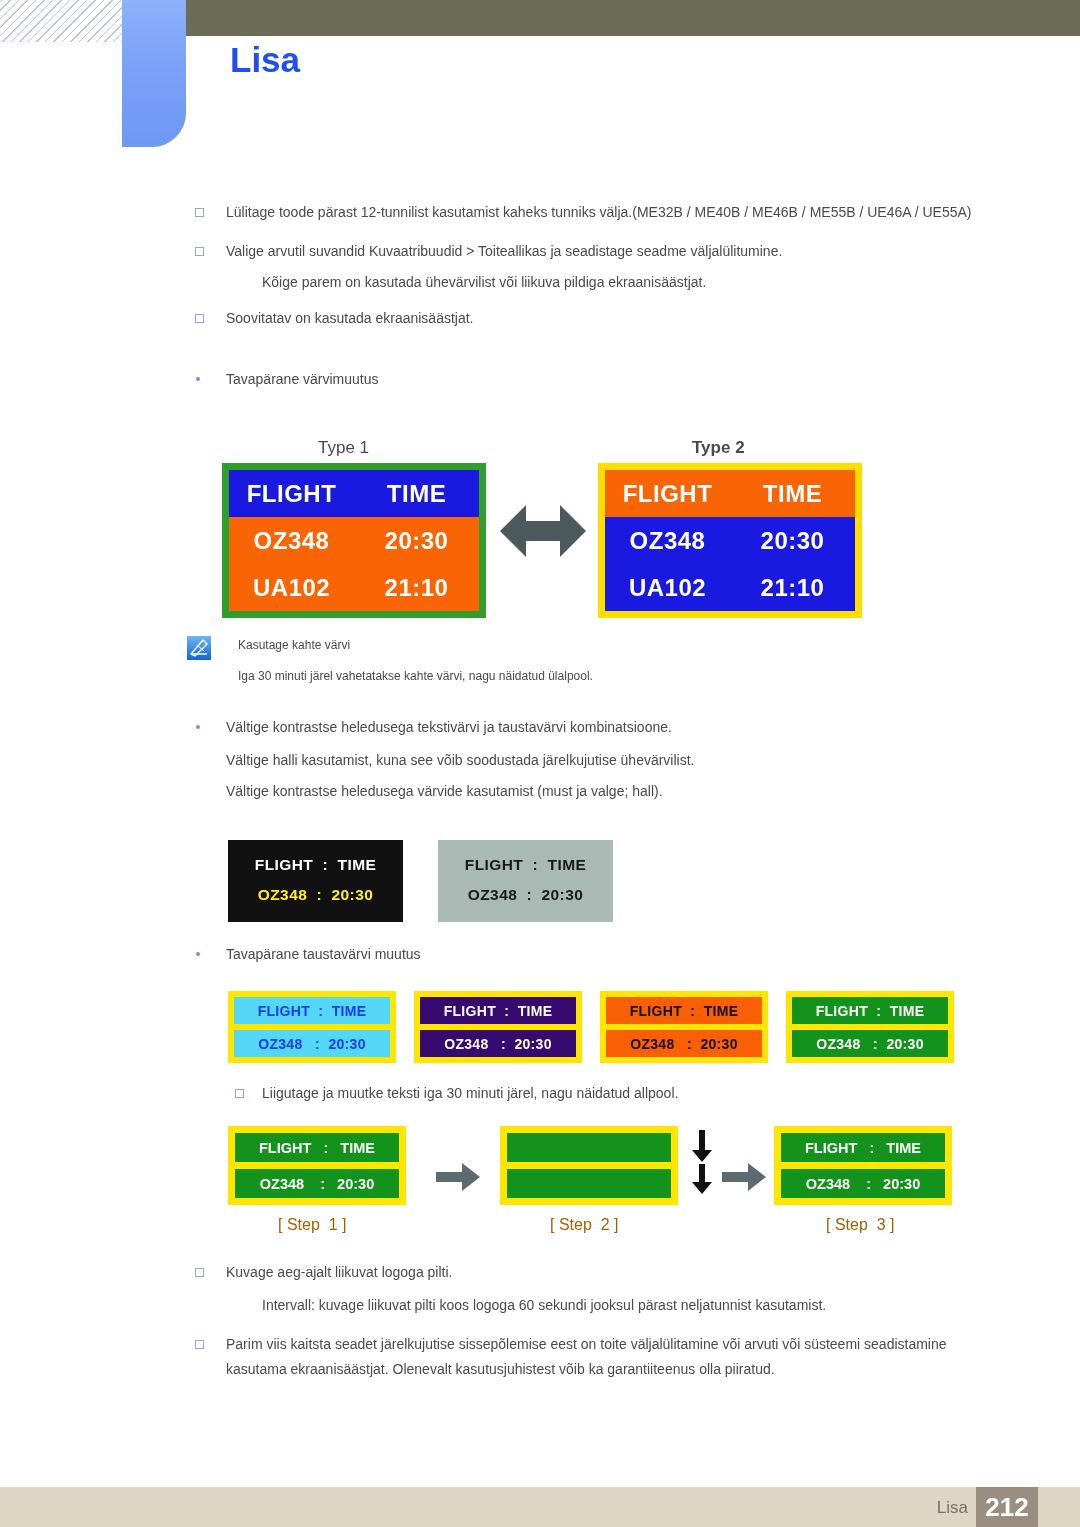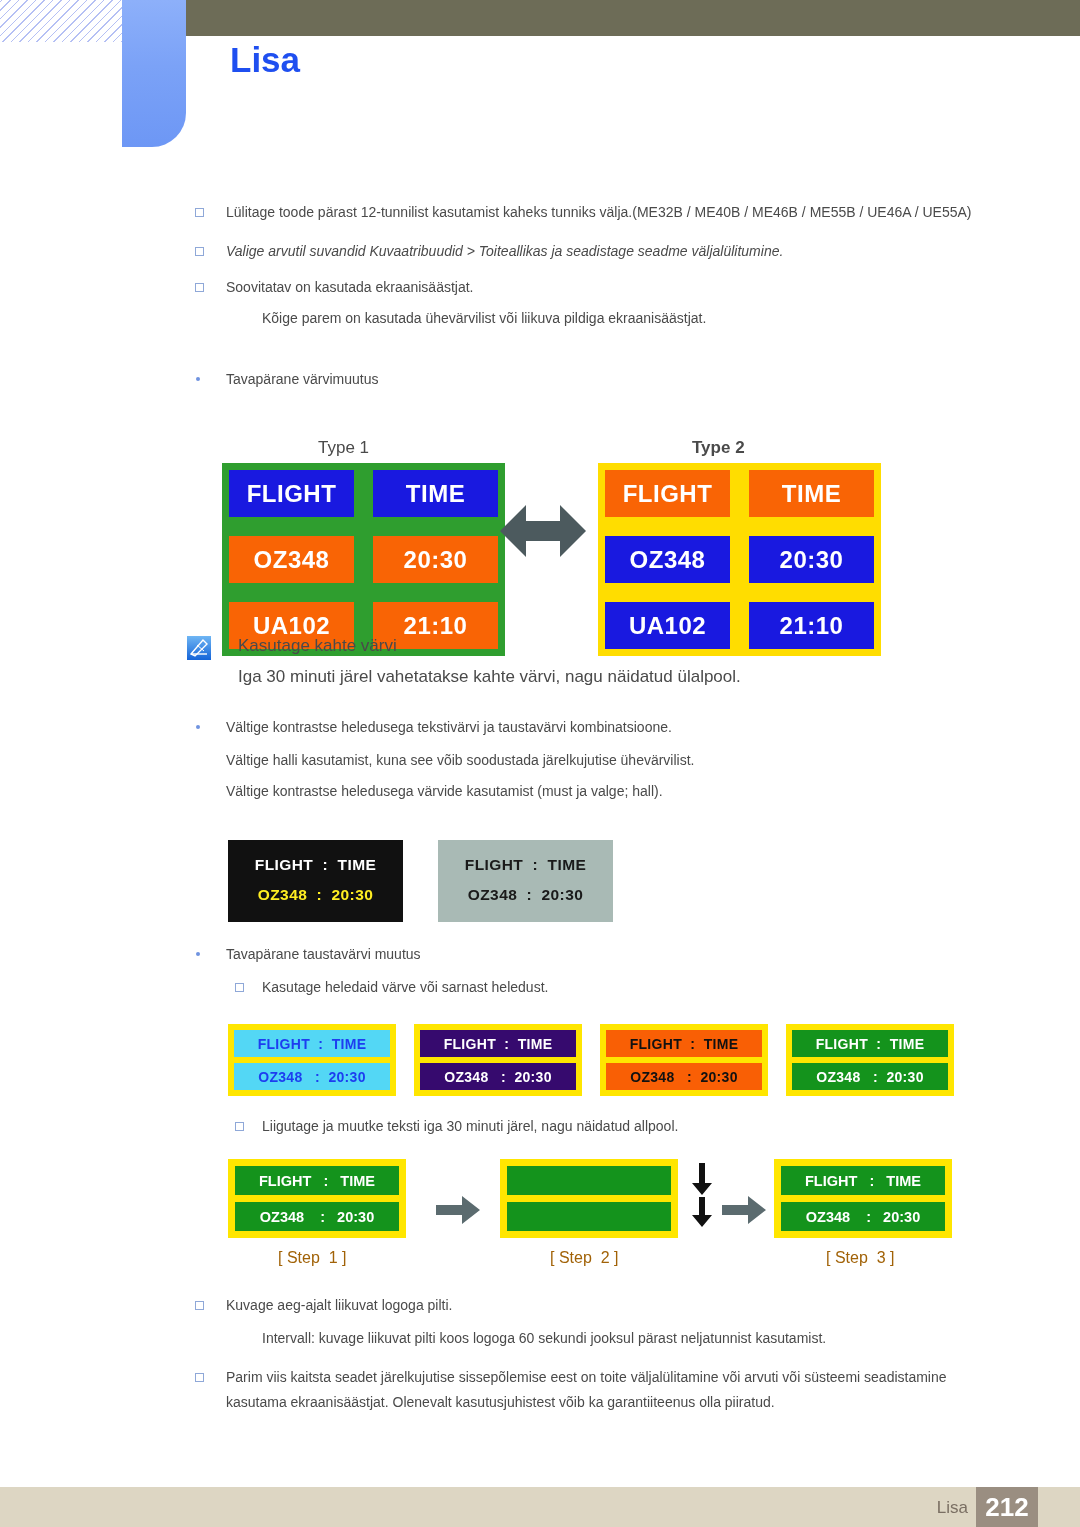--- a/index.html
+++ b/index.html
@@ -104,21 +104,21 @@
   .type-label {
     position: absolute;
     font-size: 17px;
     color: #4a4a4a;
   }
   .board {
     position: absolute;
     display: grid;
     grid-template-columns: 125px 125px;
     grid-auto-rows: 47px;
-    gap: 19px;
+    gap: 0;
     padding: 7px;
     box-sizing: content-box;
   }
   .board .cell {
     display: flex;
     align-items: center;
     justify-content: center;
     font-size: 24px;
     font-weight: bold;
     color: #ffffff;
@@ -278,39 +278,39 @@
     position: absolute;
     left: 0; top: 2px;
     width: 26px; height: 26px;
     background: linear-gradient(180deg, #6fb6f4 0%, #1464d8 100%);
     border: 1px solid #ffffff;
     box-sizing: border-box;
   }
   .note-icon svg { display: block; }
   .note-text {
     margin-left: 52px;
-    font-size: 17px;
+    font-size: 12px;
     line-height: 25px;
     color: #4a4a4a;
   }
 </style>
 </head>
 <body>
 
 <div class="hatch"></div>
 <div class="header-bar"></div>
 <div class="blue-tab"></div>
 <div class="page-title">Lisa</div>
 
 <div class="content">
 
   <div class="para lvl1 bullet-sq" style="width:770px;">Lülitage toode pärast 12-tunnilist kasutamist kaheks tunniks välja.(ME32B / ME40B / ME46B / ME55B / UE46A / UE55A)</div>
-  <div class="para lvl1 bullet-sq" style="margin-top:14px;width:790px;font-style:italic;">Valige arvutil suvandid Kuvaatribuudid &gt; Toiteallikas ja seadistage seadme väljalülitumine.</div>
+  <div class="para lvl1 bullet-sq" style="margin-top:14px;width:790px;">Valige arvutil suvandid Kuvaatribuudid &gt; Toiteallikas ja seadistage seadme väljalülitumine.</div>
+  <div class="para lvl2-plain" style="margin-top:6px;">Kõige parem on kasutada ühevärvilist või liikuva pildiga ekraanisäästjat.</div>
   <div class="para lvl1 bullet-sq" style="margin-top:11px;">Soovitatav on kasutada ekraanisäästjat.</div>
-  <div class="para lvl2-plain" style="margin-top:6px;">Kõige parem on kasutada ühevärvilist või liikuva pildiga ekraanisäästjat.</div>
 
   <div class="para lvl1-plain bullet-dot" style="margin-top:36px;margin-left:186px;padding-left:40px;">Tavapärane värvimuutus</div>
 
   <div class="type-row">
     <div class="type-label" style="left:318px;top:30px;">Type  1</div>
     <div class="type-label" style="left:692px;top:30px;font-weight:bold;">Type  2</div>
 
     <div class="board board-green" style="left:222px;top:55px;">
       <div class="cell cell-blue">FLIGHT</div>
       <div class="cell cell-blue">TIME</div>
@@ -357,21 +357,20 @@
       <div class="row1">FLIGHT  :  TIME</div>
       <div class="row2">OZ348  :  20:30</div>
     </div>
     <div class="fpanel p-gray" style="left:438px;top:18px;">
       <div class="row1">FLIGHT  :  TIME</div>
       <div class="row2">OZ348  :  20:30</div>
     </div>
   </div>
 
   <div class="para lvl1-plain bullet-dot" style="margin-top:30px;margin-left:186px;padding-left:40px;">Tavapärane taustavärvi muutus</div>
-  <div class="para lvl2 bullet-sq" style="margin-top:8px;">Kasutage heledaid värve või sarnast heledust.</div>
 
   <div class="quad-row">
     <div class="qpanel q-cyan" style="left:228px;top:10px;">
       <div class="bar">FLIGHT  :  TIME</div>
       <div class="bar">OZ348   :  20:30</div>
     </div>
     <div class="qpanel q-purple" style="left:414px;top:10px;">
       <div class="bar">FLIGHT  :  TIME</div>
       <div class="bar">OZ348   :  20:30</div>
     </div>

